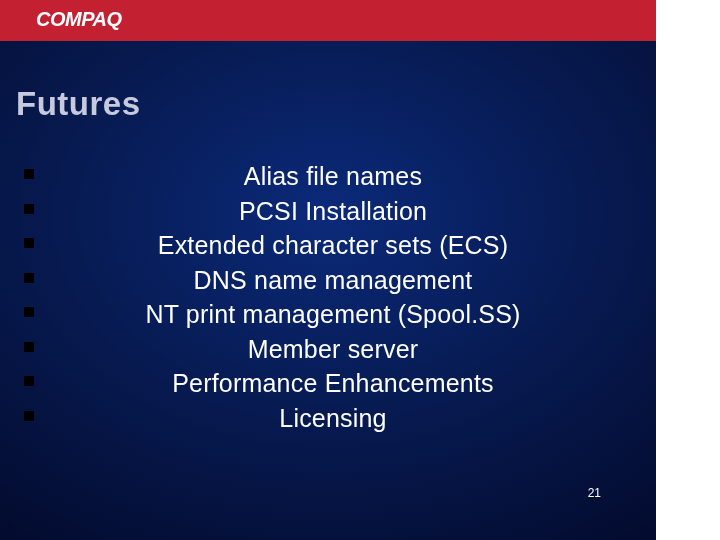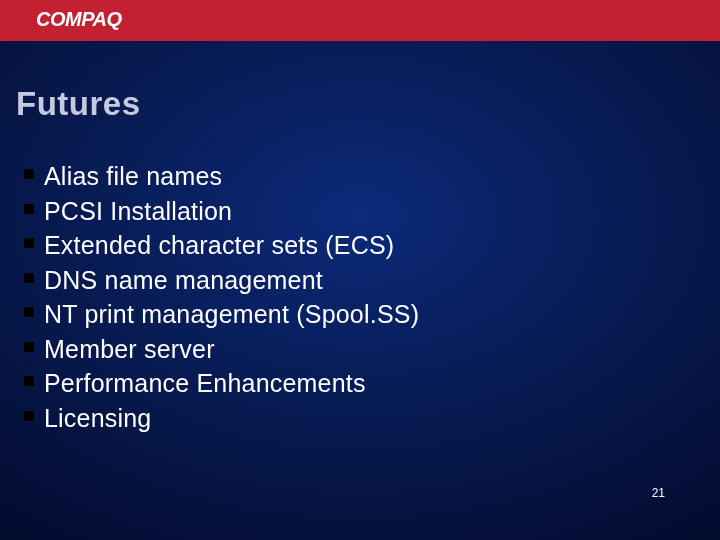--- a/index.html
+++ b/index.html
@@ -4,21 +4,21 @@
 <style>
   html, body {
     margin: 0;
     padding: 0;
     width: 720px;
     height: 540px;
     overflow: hidden;
     font-family: Arial, Helvetica, sans-serif;
   }
   .slide {
-    width: 720px;
+    width: 656px;
     height: 540px;
     background: radial-gradient(ellipse 110% 100% at 50% 40%, #0b2a7a 0%, #071b53 35%, #030b2e 75%, #010416 100%);
     position: relative;
     box-sizing: border-box;
   }
   .top-bar {
     width: 100%;
     height: 41px;
     background: #c32032;
     position: relative;
@@ -48,20 +48,21 @@
     color: #c7cadf;
     font-size: 33px;
     font-weight: 700;
     margin: 0 0 36px 0;
     letter-spacing: 0.5px;
   }
   .bullets {
     list-style: none;
     padding: 0;
     margin: 0 0 0 6px;
+    text-align: center;
   }
   .bullets li {
     position: relative;
     padding-left: 22px;
     font-size: 25px;
     line-height: 1.38;
     color: #ffffff;
     letter-spacing: 0.2px;
   }
   .bullets li::before {

